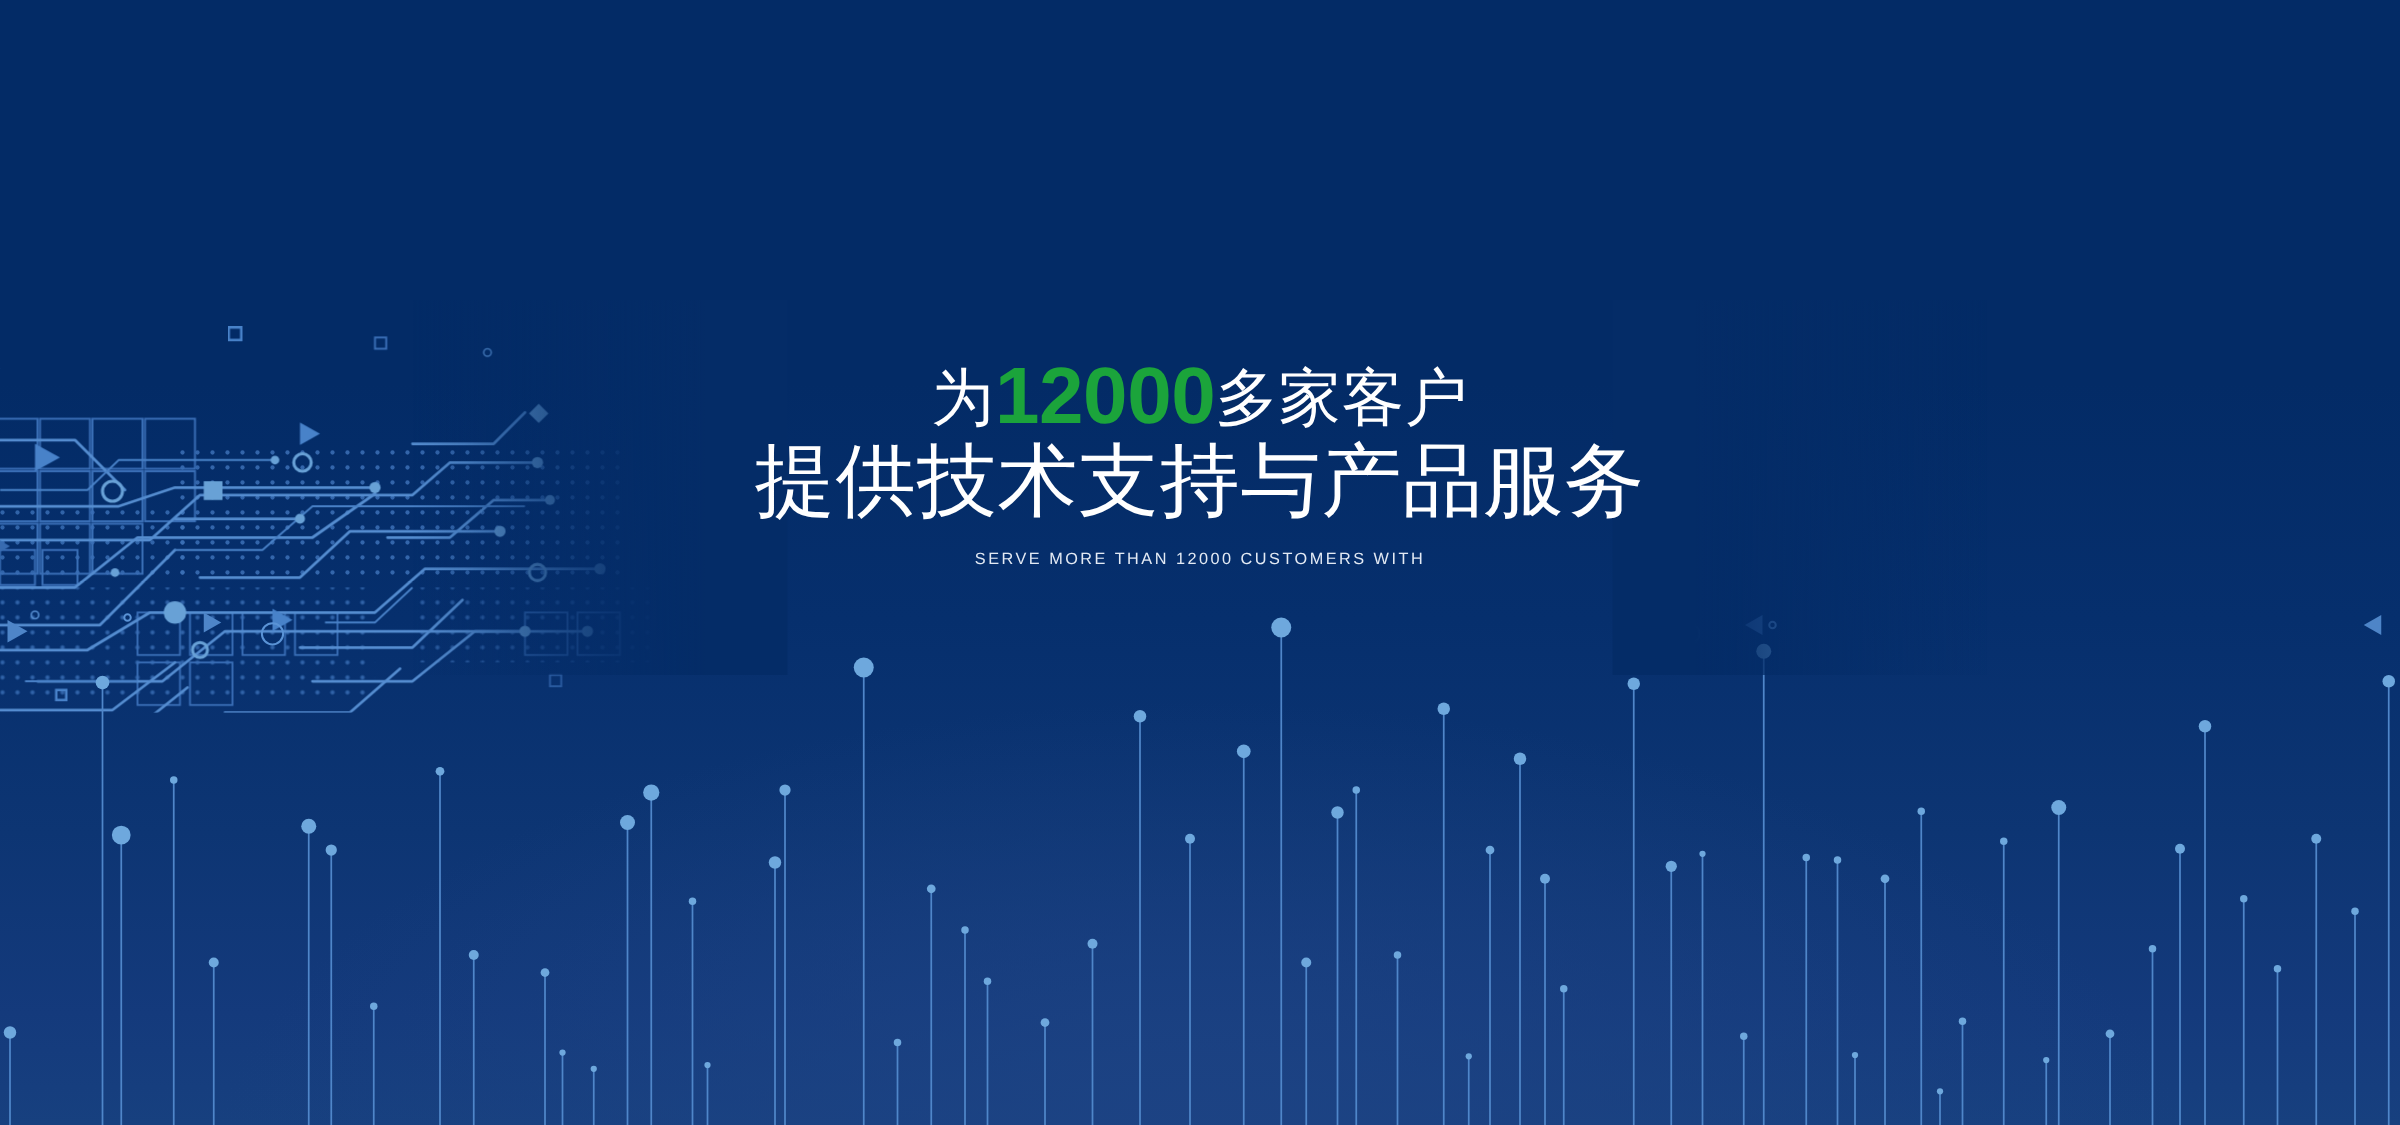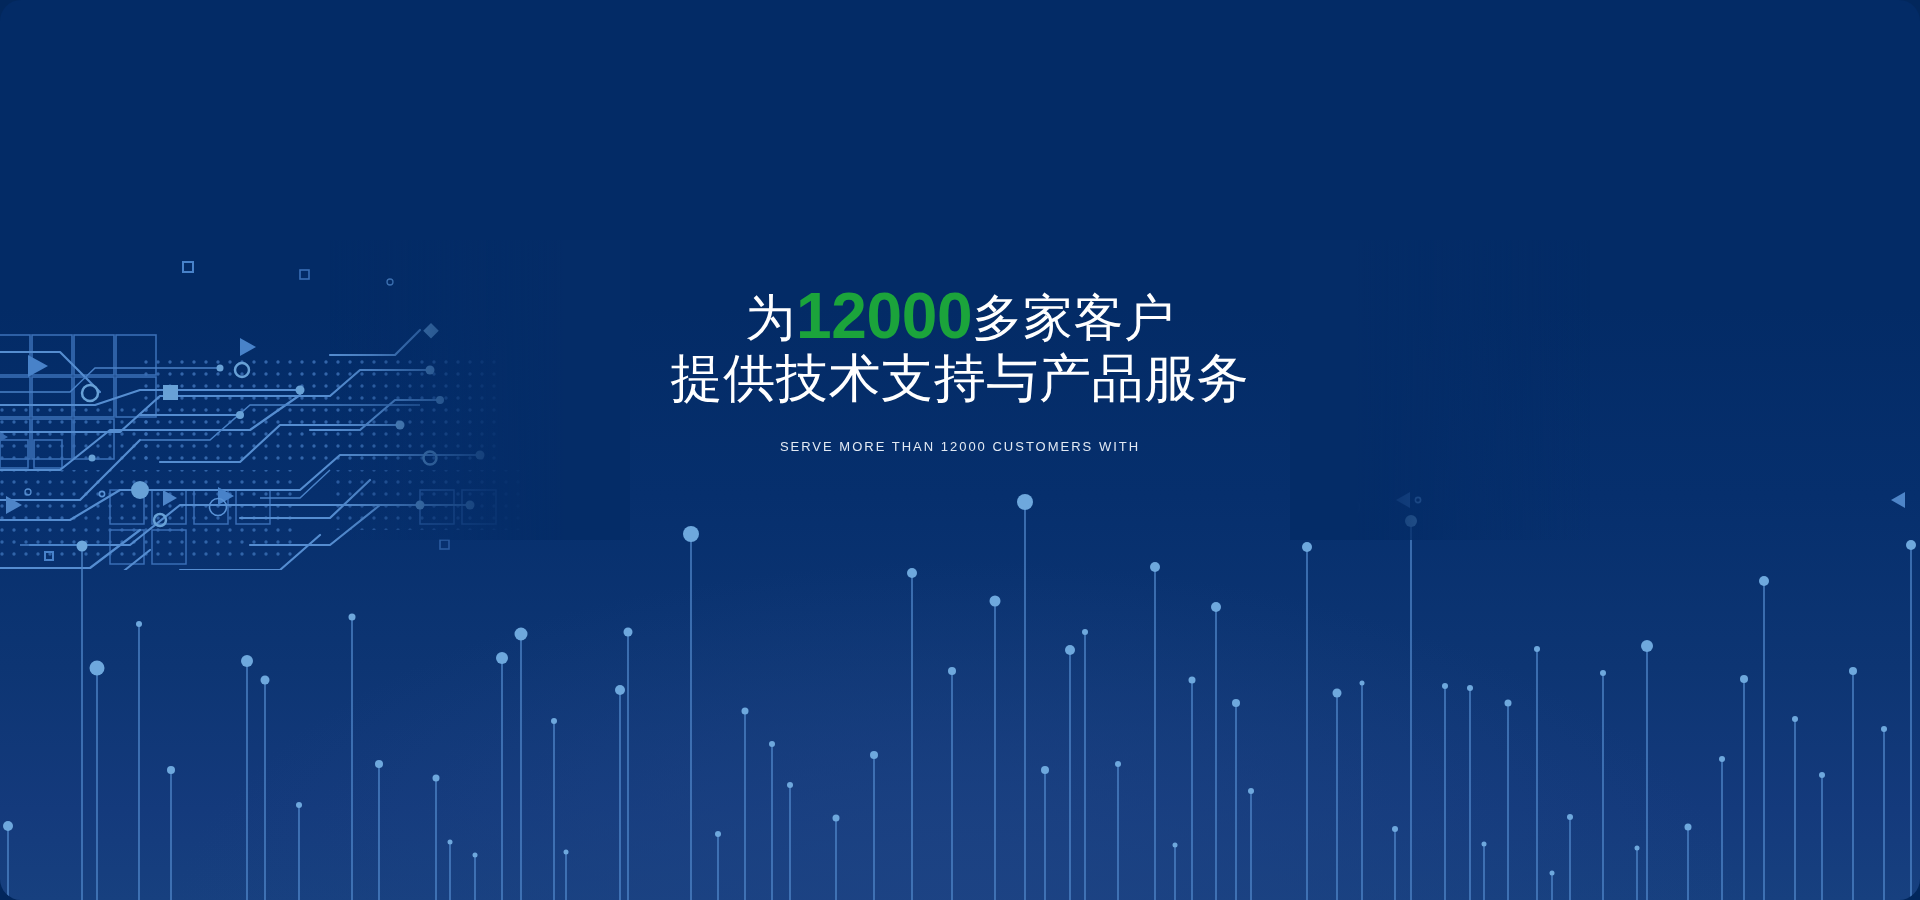--- a/index.html
+++ b/index.html
@@ -10,21 +10,20 @@
     font-family:"Liberation Sans", sans-serif;
   }
 
   #banner {
     position:relative;
     width:1920px; height:900px;
     overflow:hidden;
     background:
       radial-gradient(ellipse 1100px 520px at 50% 104%, #1d4384 0%, rgba(29,67,132,0) 72%),
       linear-gradient(180deg, #032b66 0%, #032b66 34%, #062f6d 55%, #0d3573 74%, #143a7c 90%, #17407f 100%);
-    border-radius: 21px;
   }
 
   
   .layer { position:absolute; left:0; top:0; width:1920px; height:900px; }
   .layer svg { display:block; width:1920px; height:900px; }
 
   
   #headline-block {
     position:absolute;
     left:0; right:0;
@@ -34,21 +33,21 @@
     pointer-events:none;
   }
   .hl-line {
     color:#ffffff;
     font-weight:300;
     letter-spacing:0.012em;
     line-height:1.0;
     white-space:nowrap;
   }
   #hl-line-1 { font-size:50px; height:62px; }
-  #hl-line-2 { font-size:52px; height:62px; margin-top:9px; }
+  #hl-line-2 { font-size:64px; height:62px; margin-top:9px; }
 
   .hl-pre, .hl-post { font-size:50px; font-weight:300; color:#ffffff; vertical-align:baseline; }
   #headline-number {
     font-size:64px;
     font-weight:700;
     color:#1ba43b;
     letter-spacing:-0.005em;
     vertical-align:baseline;
     position:relative;
     top:3px;

